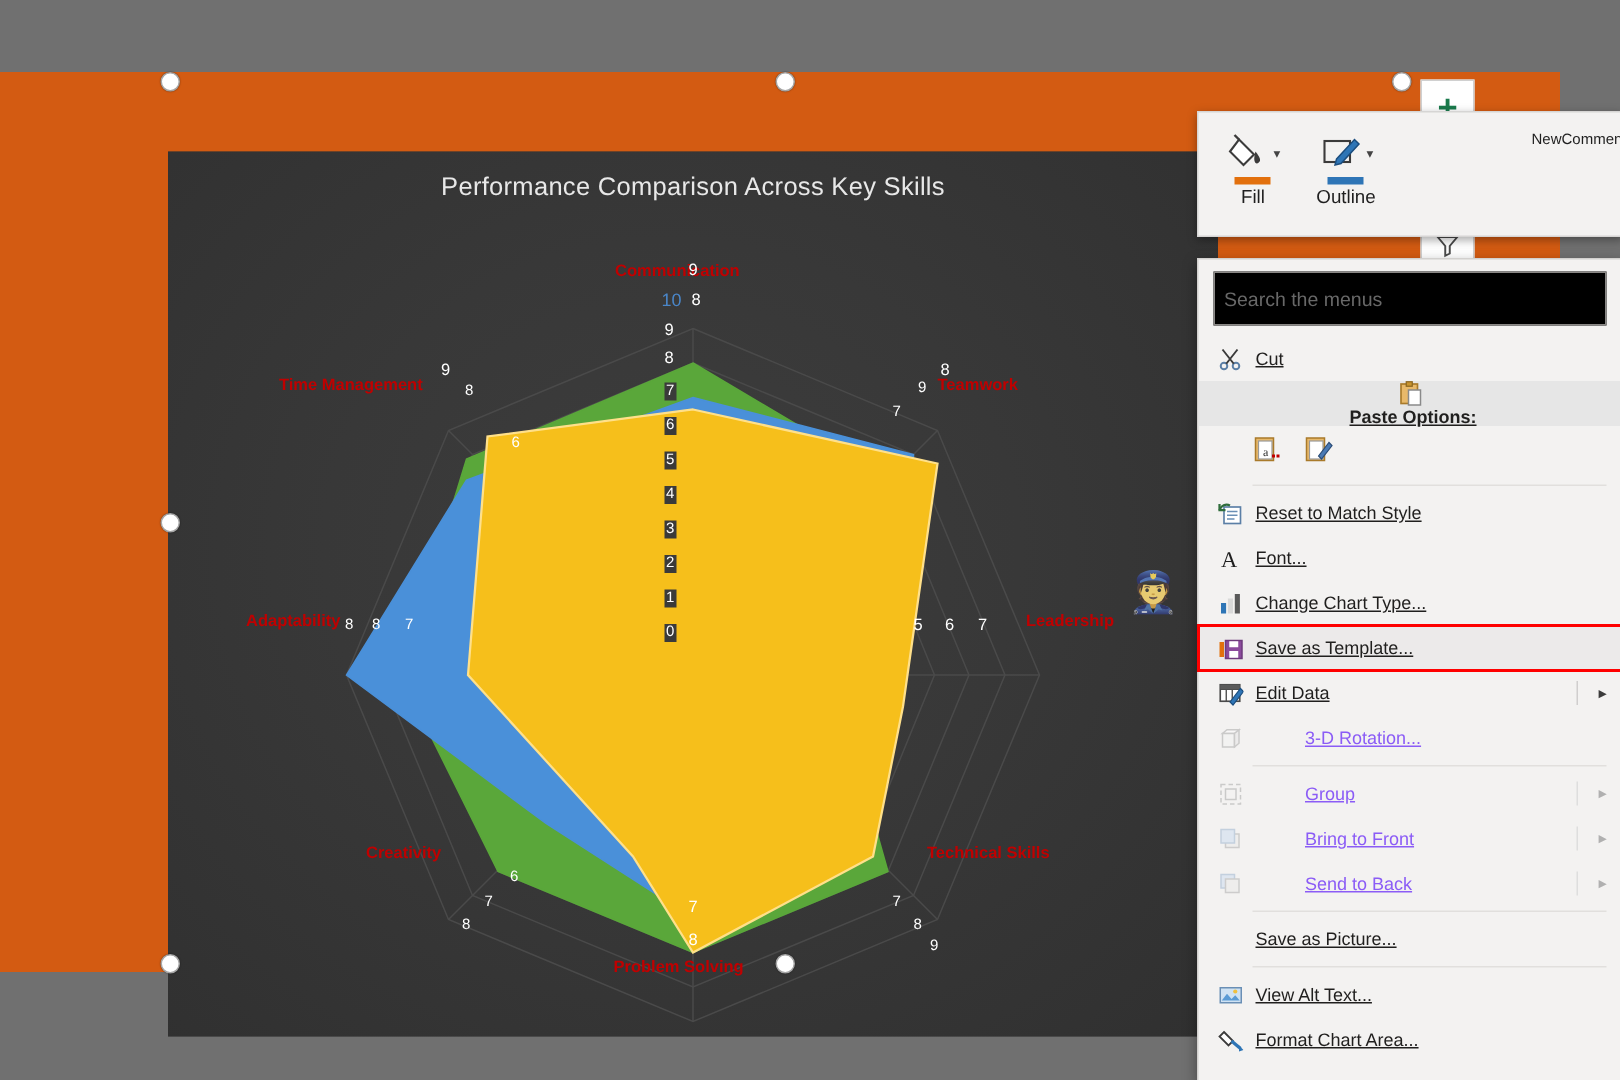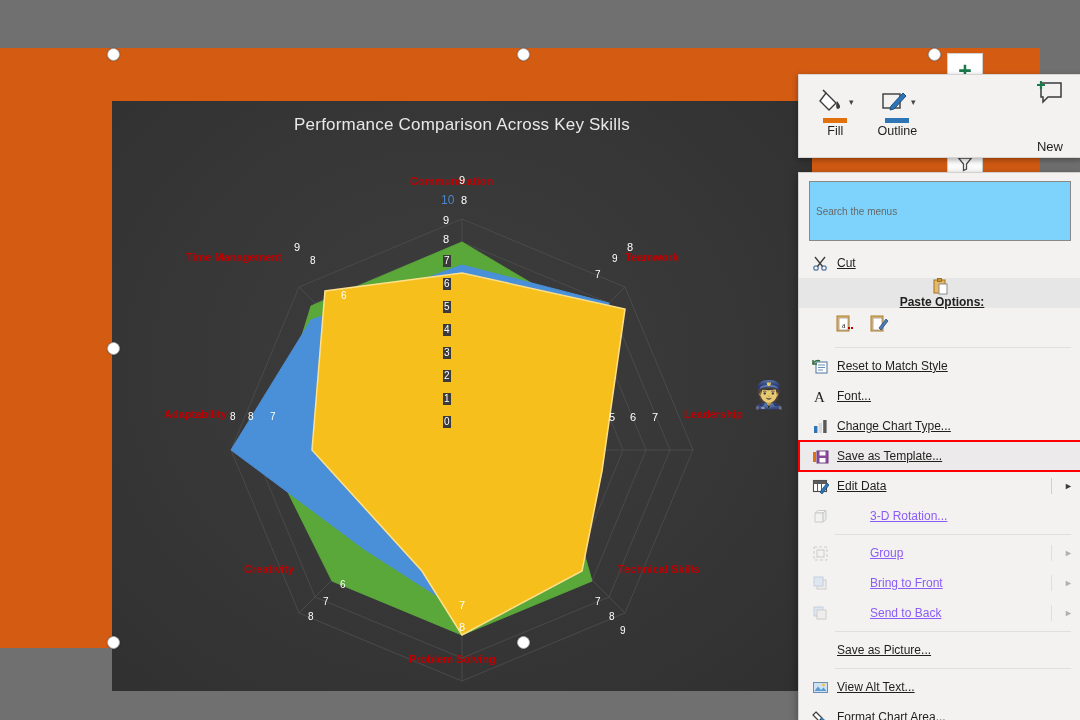--- a/index.html
+++ b/index.html
@@ -127,44 +127,43 @@
     display: flex; align-items: center;
     padding: 0 4px;
     font-size: 12.5px; color: #1f1f1f;
     z-index: 61;
   }
   .mt-combo .combo-caret { margin-left: auto; font-size: 9px; color: #333; }
 
   .mt-newcomment {
     position: absolute; left: 222px; top: 4px;
     width: 58px;
-    display: flex; flex-direction: column; align-items: center;
-    font-size: 13px; color: #1f1f1f; line-height: 15px;
+    display: flex; align-items: center;
+    font-size: 10px; color: #1f1f1f; line-height: 15px;
     text-align: center;
-    gap: 32px;
   }
 
   
   .ctx-menu {
     position: absolute; left: 798px; top: 172px;
     width: 282px; height: 548px;
     background: #f3f2f1;
     border: 1px solid #d2d0ce;
     box-shadow: 0 3px 9px rgba(0,0,0,.38);
     z-index: 70;
     font-size: 13px; color: #201f1e;
   }
   .ctx-search {
     margin: 8px 10px 7px 10px;
     height: 26px;
-    background: #7dd3fc;
+    background: #000000;
     border: 1px solid #8a8886;
     display: flex; align-items: center;
-    padding: 16px 6px;
-    color: #686868; font-size: 10px;
+    padding: 4px 6px;
+    color: #686868; font-size: 13px;
   }
   .ctx-item {
     position: relative;
     display: flex; align-items: center;
     height: 30px;
     padding-left: 8px; padding-right: 8px;
   }
   .ctx-item .ico {
     width: 26px; min-width: 26px;
     display: flex; align-items: center; justify-content: center;
@@ -229,21 +228,21 @@
 
           <polygon fill="#4a90d9" fill-opacity="1" stroke="#4a90d9" stroke-width="1" points="350,164 497,202 488,349 464,464 350,511 252,448 119,349 199,219"></polygon>
 
           <polygon fill="#f6bf1b" fill-opacity="1" stroke="#ffe08a" stroke-width="1.5" points="350,172 513,208 490,370 470,470 350,534 310,470 200,349 213,190"></polygon>
         </svg>
 
         <div class="cat-label" style="left:298px; top:74px;">Communication</div>
         <div class="cat-label" style="left:513px; top:150px;text-align:right;">Teamwork</div>
         <div class="cat-label" style="left:572px; top:307px;">Leadership</div>
         <div class="cat-label" style="left:506px; top:462px;">Technical Skills</div>
-        <div class="cat-label" style="left:297px; top:552px;">Problem Solving</div>
+        <div class="cat-label" style="left:297px; top:538px;">Problem Solving</div>
         <div class="cat-label" style="left:132px; top:462px;">Creativity</div>
         <div class="cat-label" style="left:52px; top:307px;">Adaptability</div>
         <div class="cat-label" style="left:74px; top:150px;">Time Management</div>
 
         <div class="dlabel" style="left:347px; top:73px;">9</div>
         <div class="dlabel blue" style="left:329px; top:92px;">10</div>
         <div class="dlabel" style="left:349px; top:93px;">8</div>
 
         <div class="dlabel" style="left:515px; top:140px;">8</div>
         <div class="dlabel small" style="left:500px; top:152px;">9</div>

